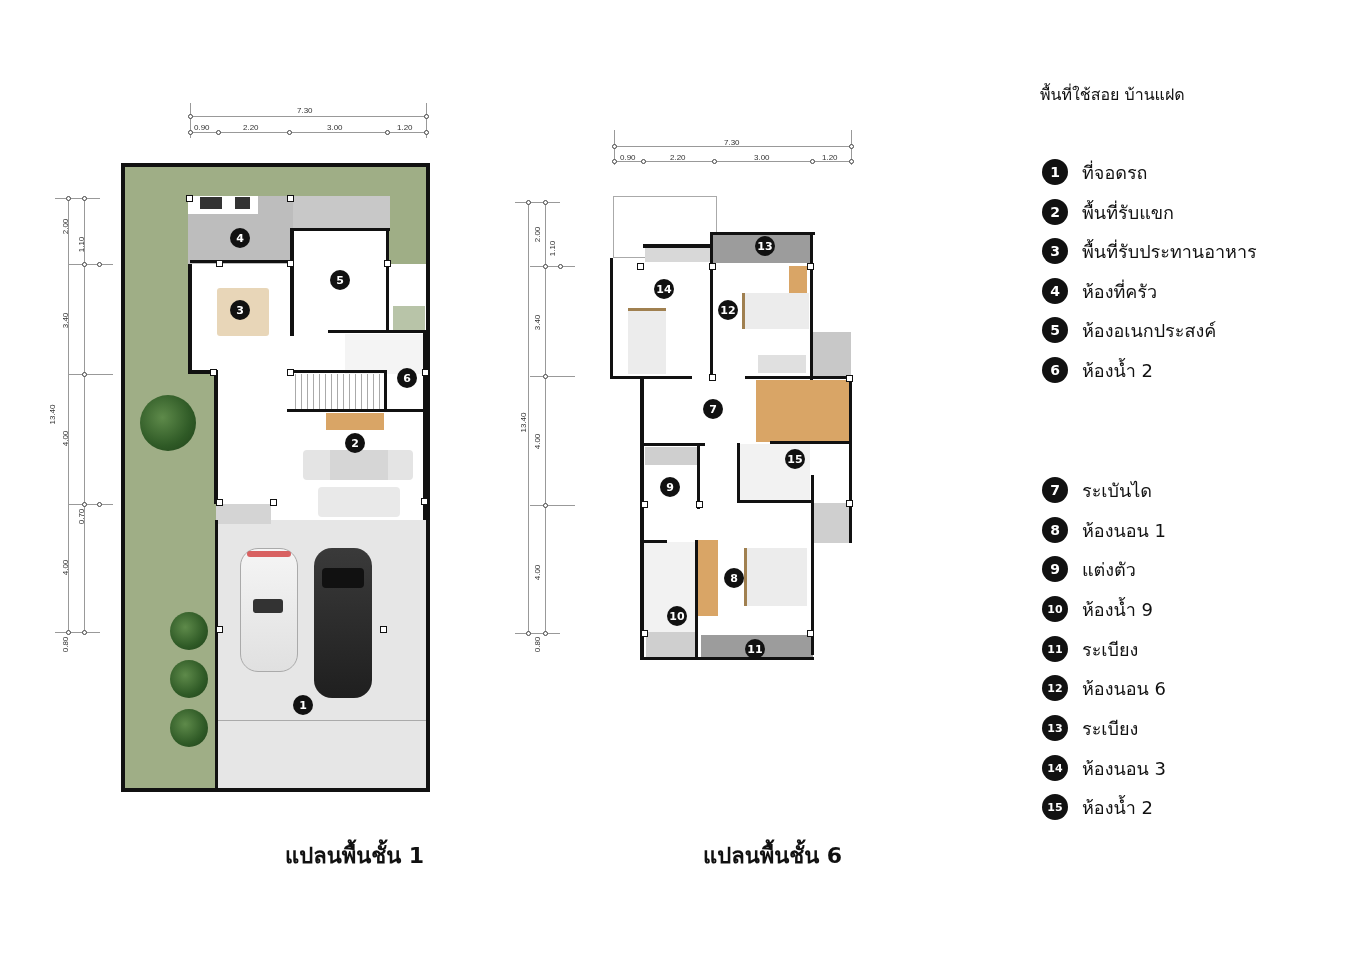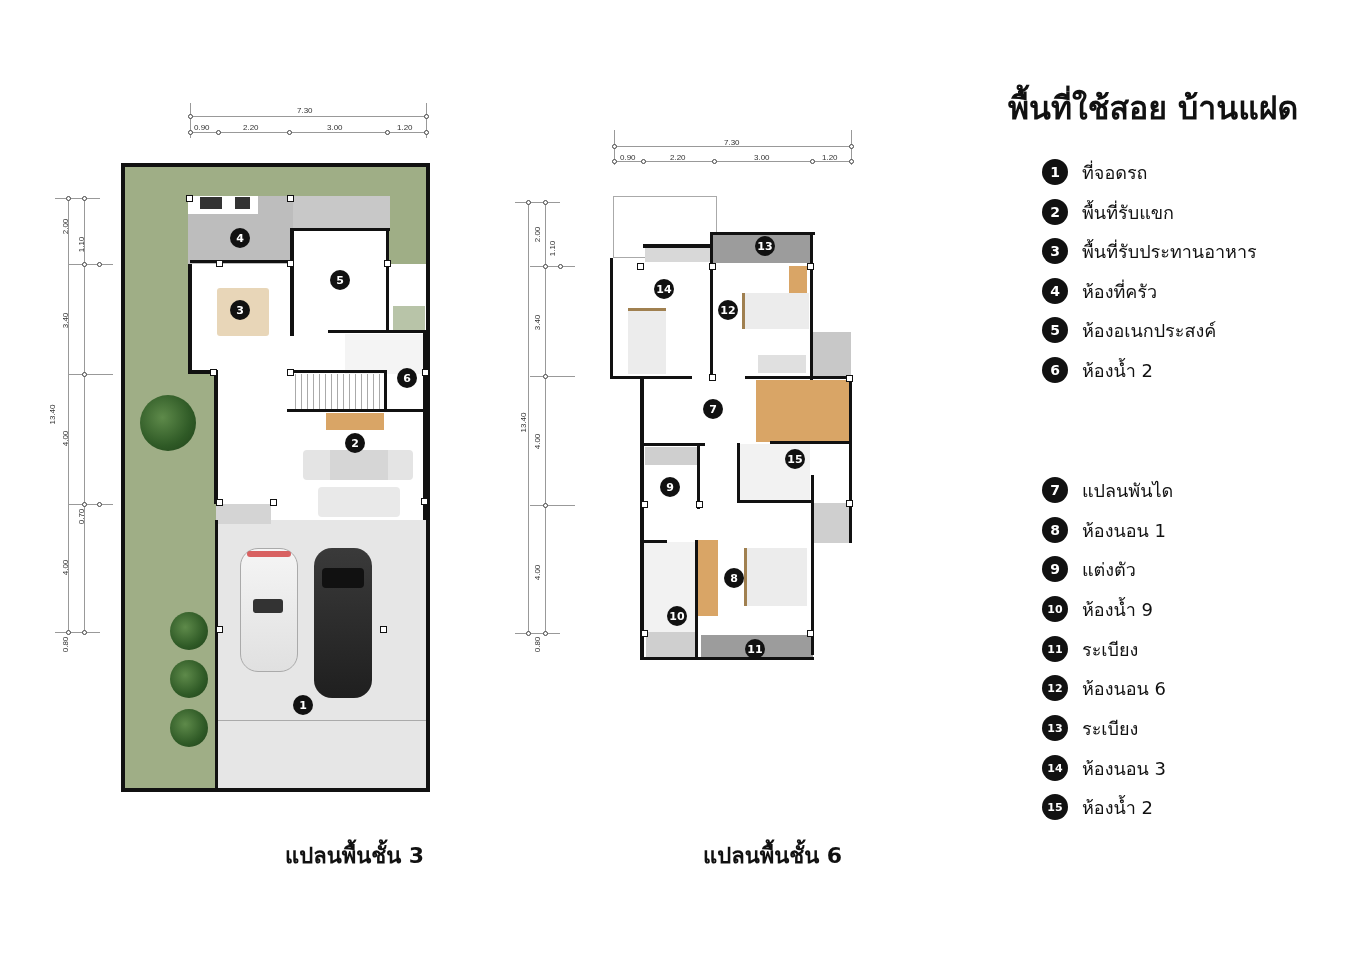--- a/index.html
+++ b/index.html
@@ -8,21 +8,21 @@
   .dim-txt{position:absolute;font-size:8px;color:#333;font-family:"Liberation Sans",sans-serif;white-space:nowrap;}
   .vtxt{position:absolute;font-size:8px;color:#333;transform:rotate(-90deg);transform-origin:center;white-space:nowrap;font-family:"Liberation Sans",sans-serif;}
   .hline{position:absolute;height:1px;background:#999;}
   .vline{position:absolute;width:1px;background:#999;}
   .node{position:absolute;width:5px;height:5px;border:1.2px solid #444;border-radius:50%;background:#fff;box-sizing:border-box;}
   .wall{position:absolute;background:#111;}
   .badge{position:absolute;width:20px;height:20px;border-radius:50%;background:#111;color:#fff;font-size:11px;font-weight:bold;display:flex;align-items:center;justify-content:center;font-family:"DejaVu Sans",sans-serif;}
   .lawn{position:absolute;background:#9fae86;}
   .tree{position:absolute;border-radius:50%;background:radial-gradient(circle at 40% 40%,#5e8a4a,#2f5a26 60%,#1e3f18);}
   .plan-title{position:absolute;font-size:22px;font-weight:bold;}
-  .legend-title{position:absolute;left:1008px;top:82px;font-size:32px;font-weight:bold;}
+  .legend-title{position:absolute;left:1040px;top:82px;font-size:16px;font-weight:normal;}
   .legend-item{position:absolute;left:1042px;display:flex;align-items:center;height:26px;}
   .legend-item .num{width:26px;height:26px;border-radius:50%;background:#111;color:#fff;font-weight:bold;font-size:14px;display:flex;align-items:center;justify-content:center;margin-right:14px;}
   .legend-item .lbl{font-size:18px;}
   .grey-floor{position:absolute;background:#bdbdbd;}
   .light-floor{position:absolute;background:#e6e6e6;}
   .wood{position:absolute;background:#d9a566;}
   .car{position:absolute;border-radius:18px;}
   .col{position:absolute;width:7px;height:7px;border:1px solid #111;background:#fff;box-sizing:border-box;}
 </style>
 </head>
@@ -148,21 +148,21 @@
     <div class="abs" style="left:8px;top:20px;width:42px;height:20px;background:#111;border-radius:4px;"></div>
   </div>
 
   <div class="badge" style="left:293px;top:695px;">1</div>
   <div class="badge" style="left:345px;top:433px;">2</div>
   <div class="badge" style="left:230px;top:300px;">3</div>
   <div class="badge" style="left:230px;top:228px;">4</div>
   <div class="badge" style="left:330px;top:270px;">5</div>
   <div class="badge" style="left:397px;top:368px;">6</div>
 
-  <div class="plan-title" style="left:285px;top:838px;">แปลนพื้นชั้น 3</div>
+  <div class="plan-title" style="left:285px;top:838px;">แปลนพื้นชั้น 1</div>
 </div>
 
 <div>
   <div>
     <div class="vline" style="left:614px;top:130px;height:35px;"></div>
     <div class="vline" style="left:851px;top:130px;height:35px;"></div>
     <div class="hline" style="left:614px;top:146px;width:237px;"></div>
     <div class="hline" style="left:614px;top:161px;width:237px;"></div>
     <div class="node" style="left:612px;top:144px;"></div>
     <div class="node" style="left:849px;top:144px;"></div>
@@ -297,21 +297,21 @@
       <span class="num">5</span>
       <span class="lbl">ห้องอเนกประสงค์</span>
     </div>
   <div class="legend-item" style="top:357px;">
       <span class="num">6</span>
       <span class="lbl">ห้องน้ำ 2</span>
     </div>
 
   <div class="legend-item" style="top:477px;">
       <span class="num">7</span>
-      <span class="lbl">แปลนพันได</span>
+      <span class="lbl">ระเบันได</span>
     </div>
   <div class="legend-item" style="top:517px;">
       <span class="num">8</span>
       <span class="lbl">ห้องนอน 1</span>
     </div>
   <div class="legend-item" style="top:556px;">
       <span class="num">9</span>
       <span class="lbl">แต่งตัว</span>
     </div>
   <div class="legend-item" style="top:596px;">

